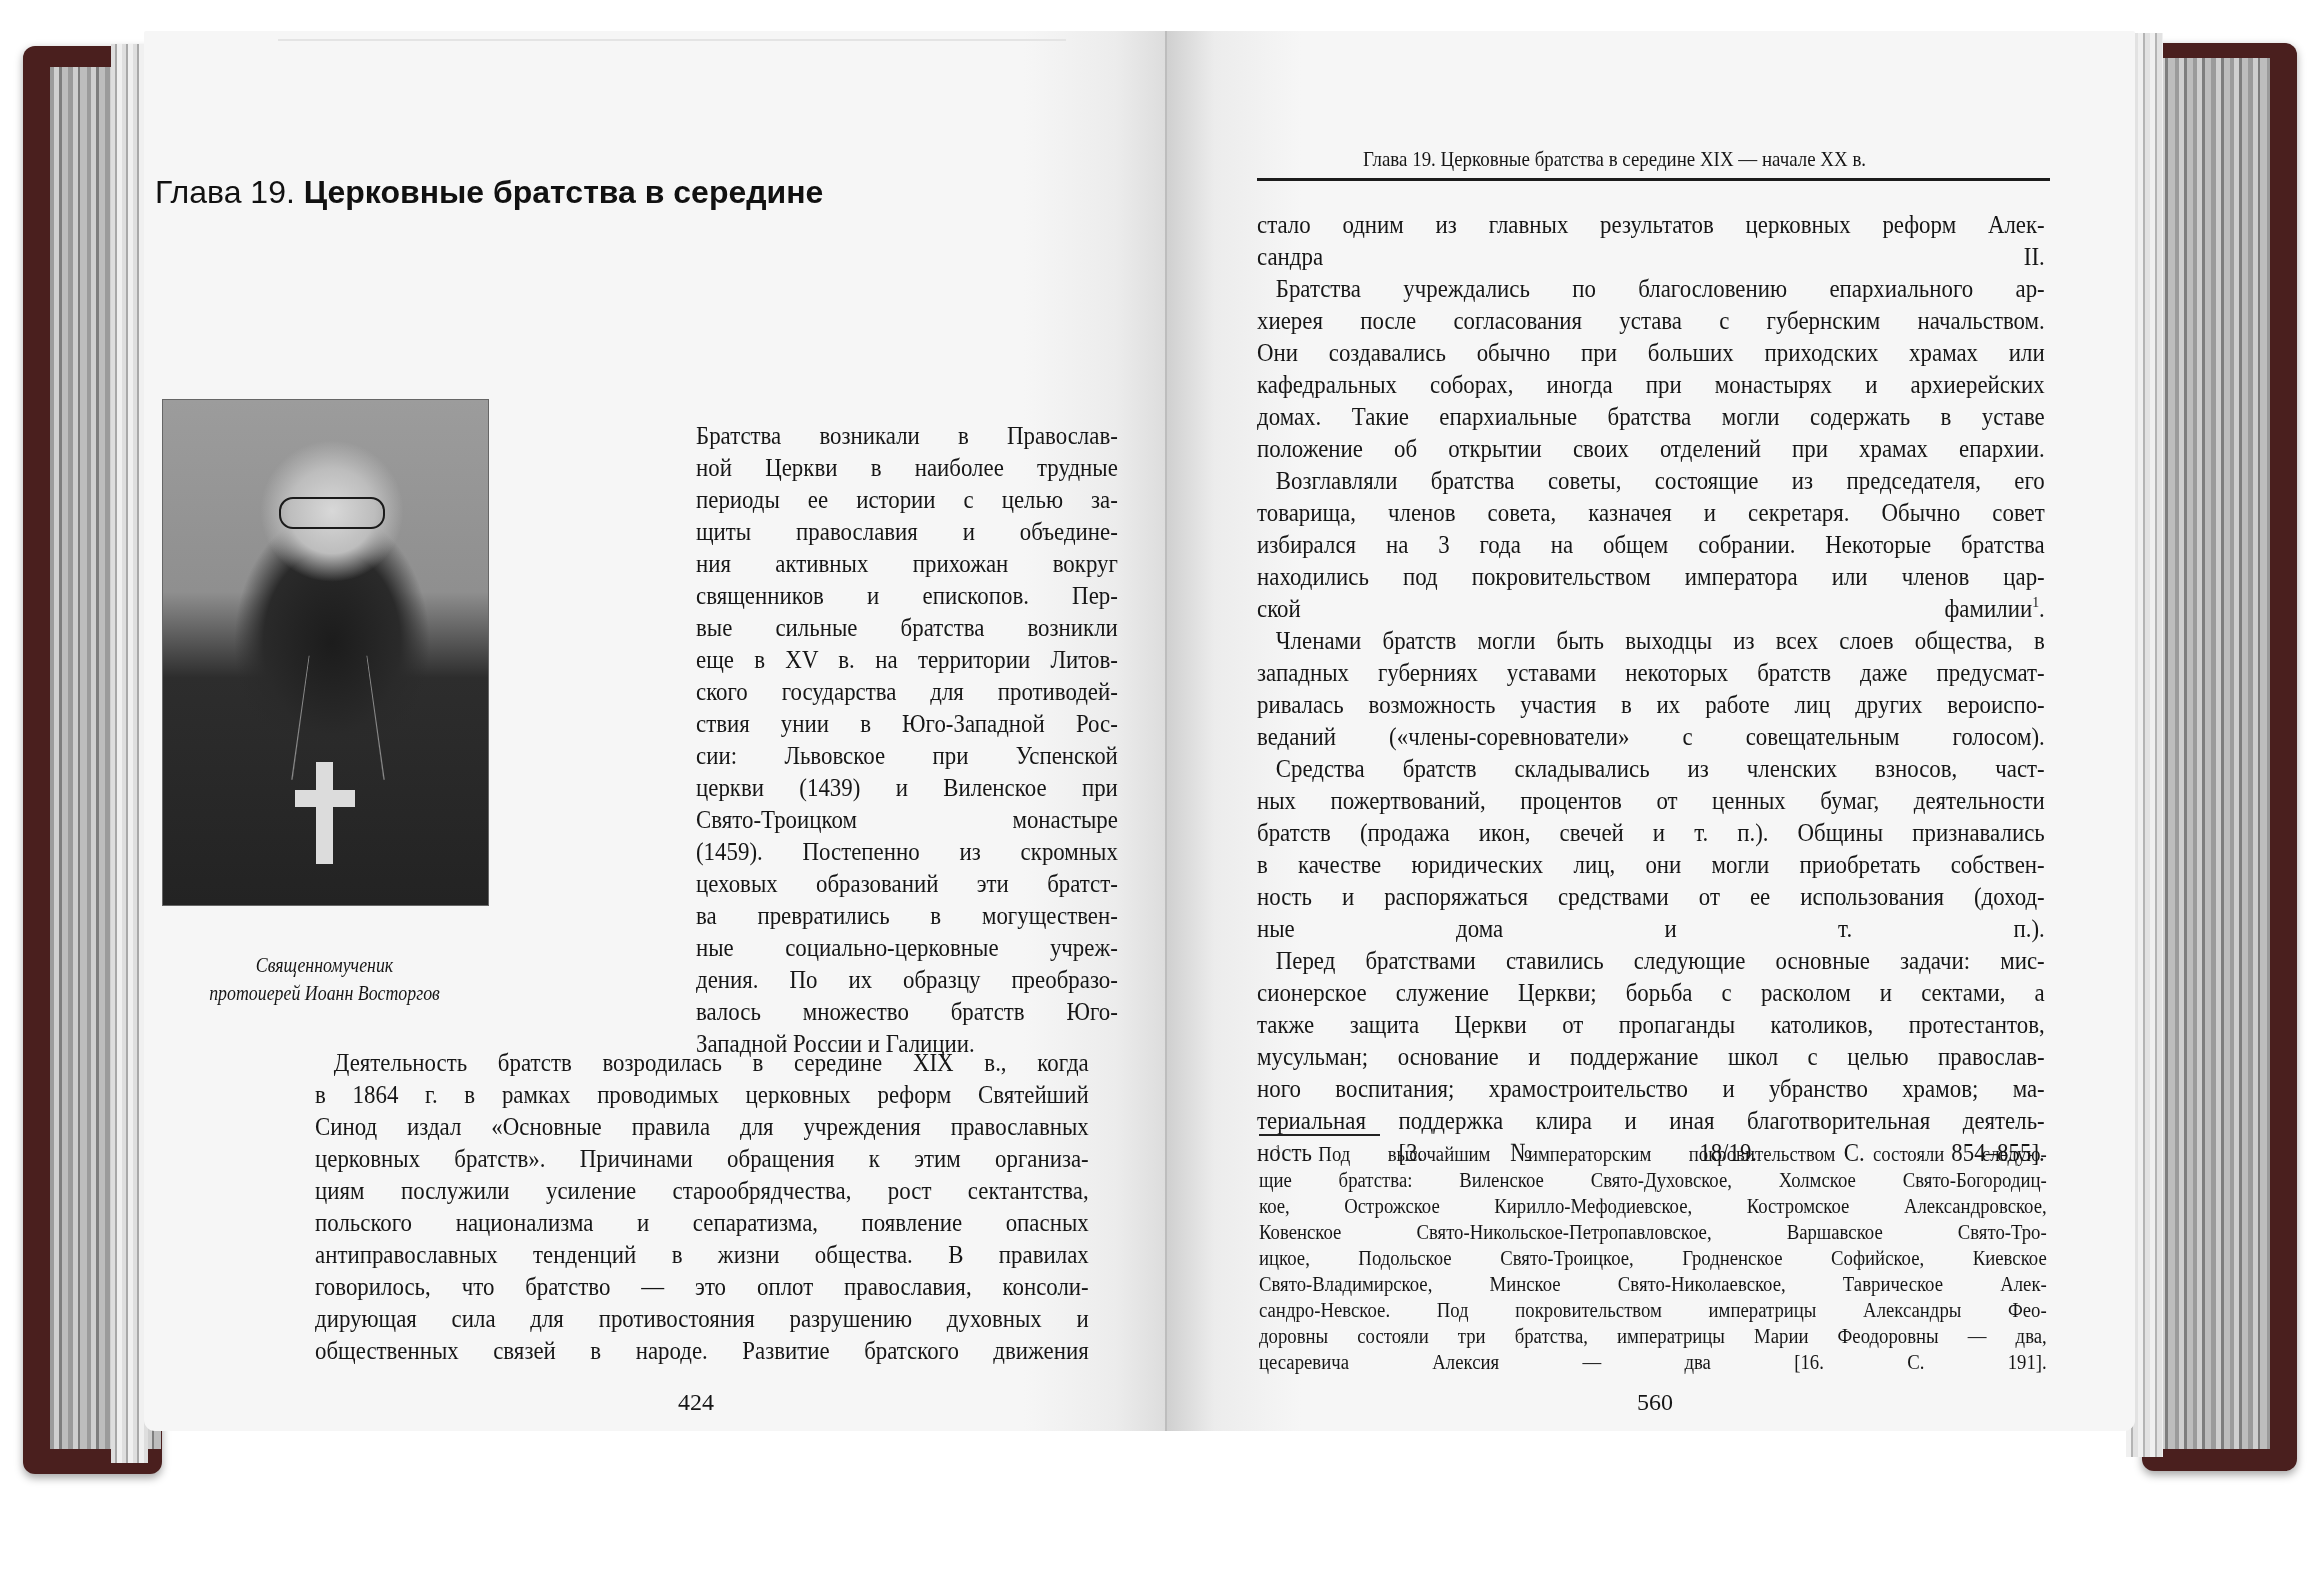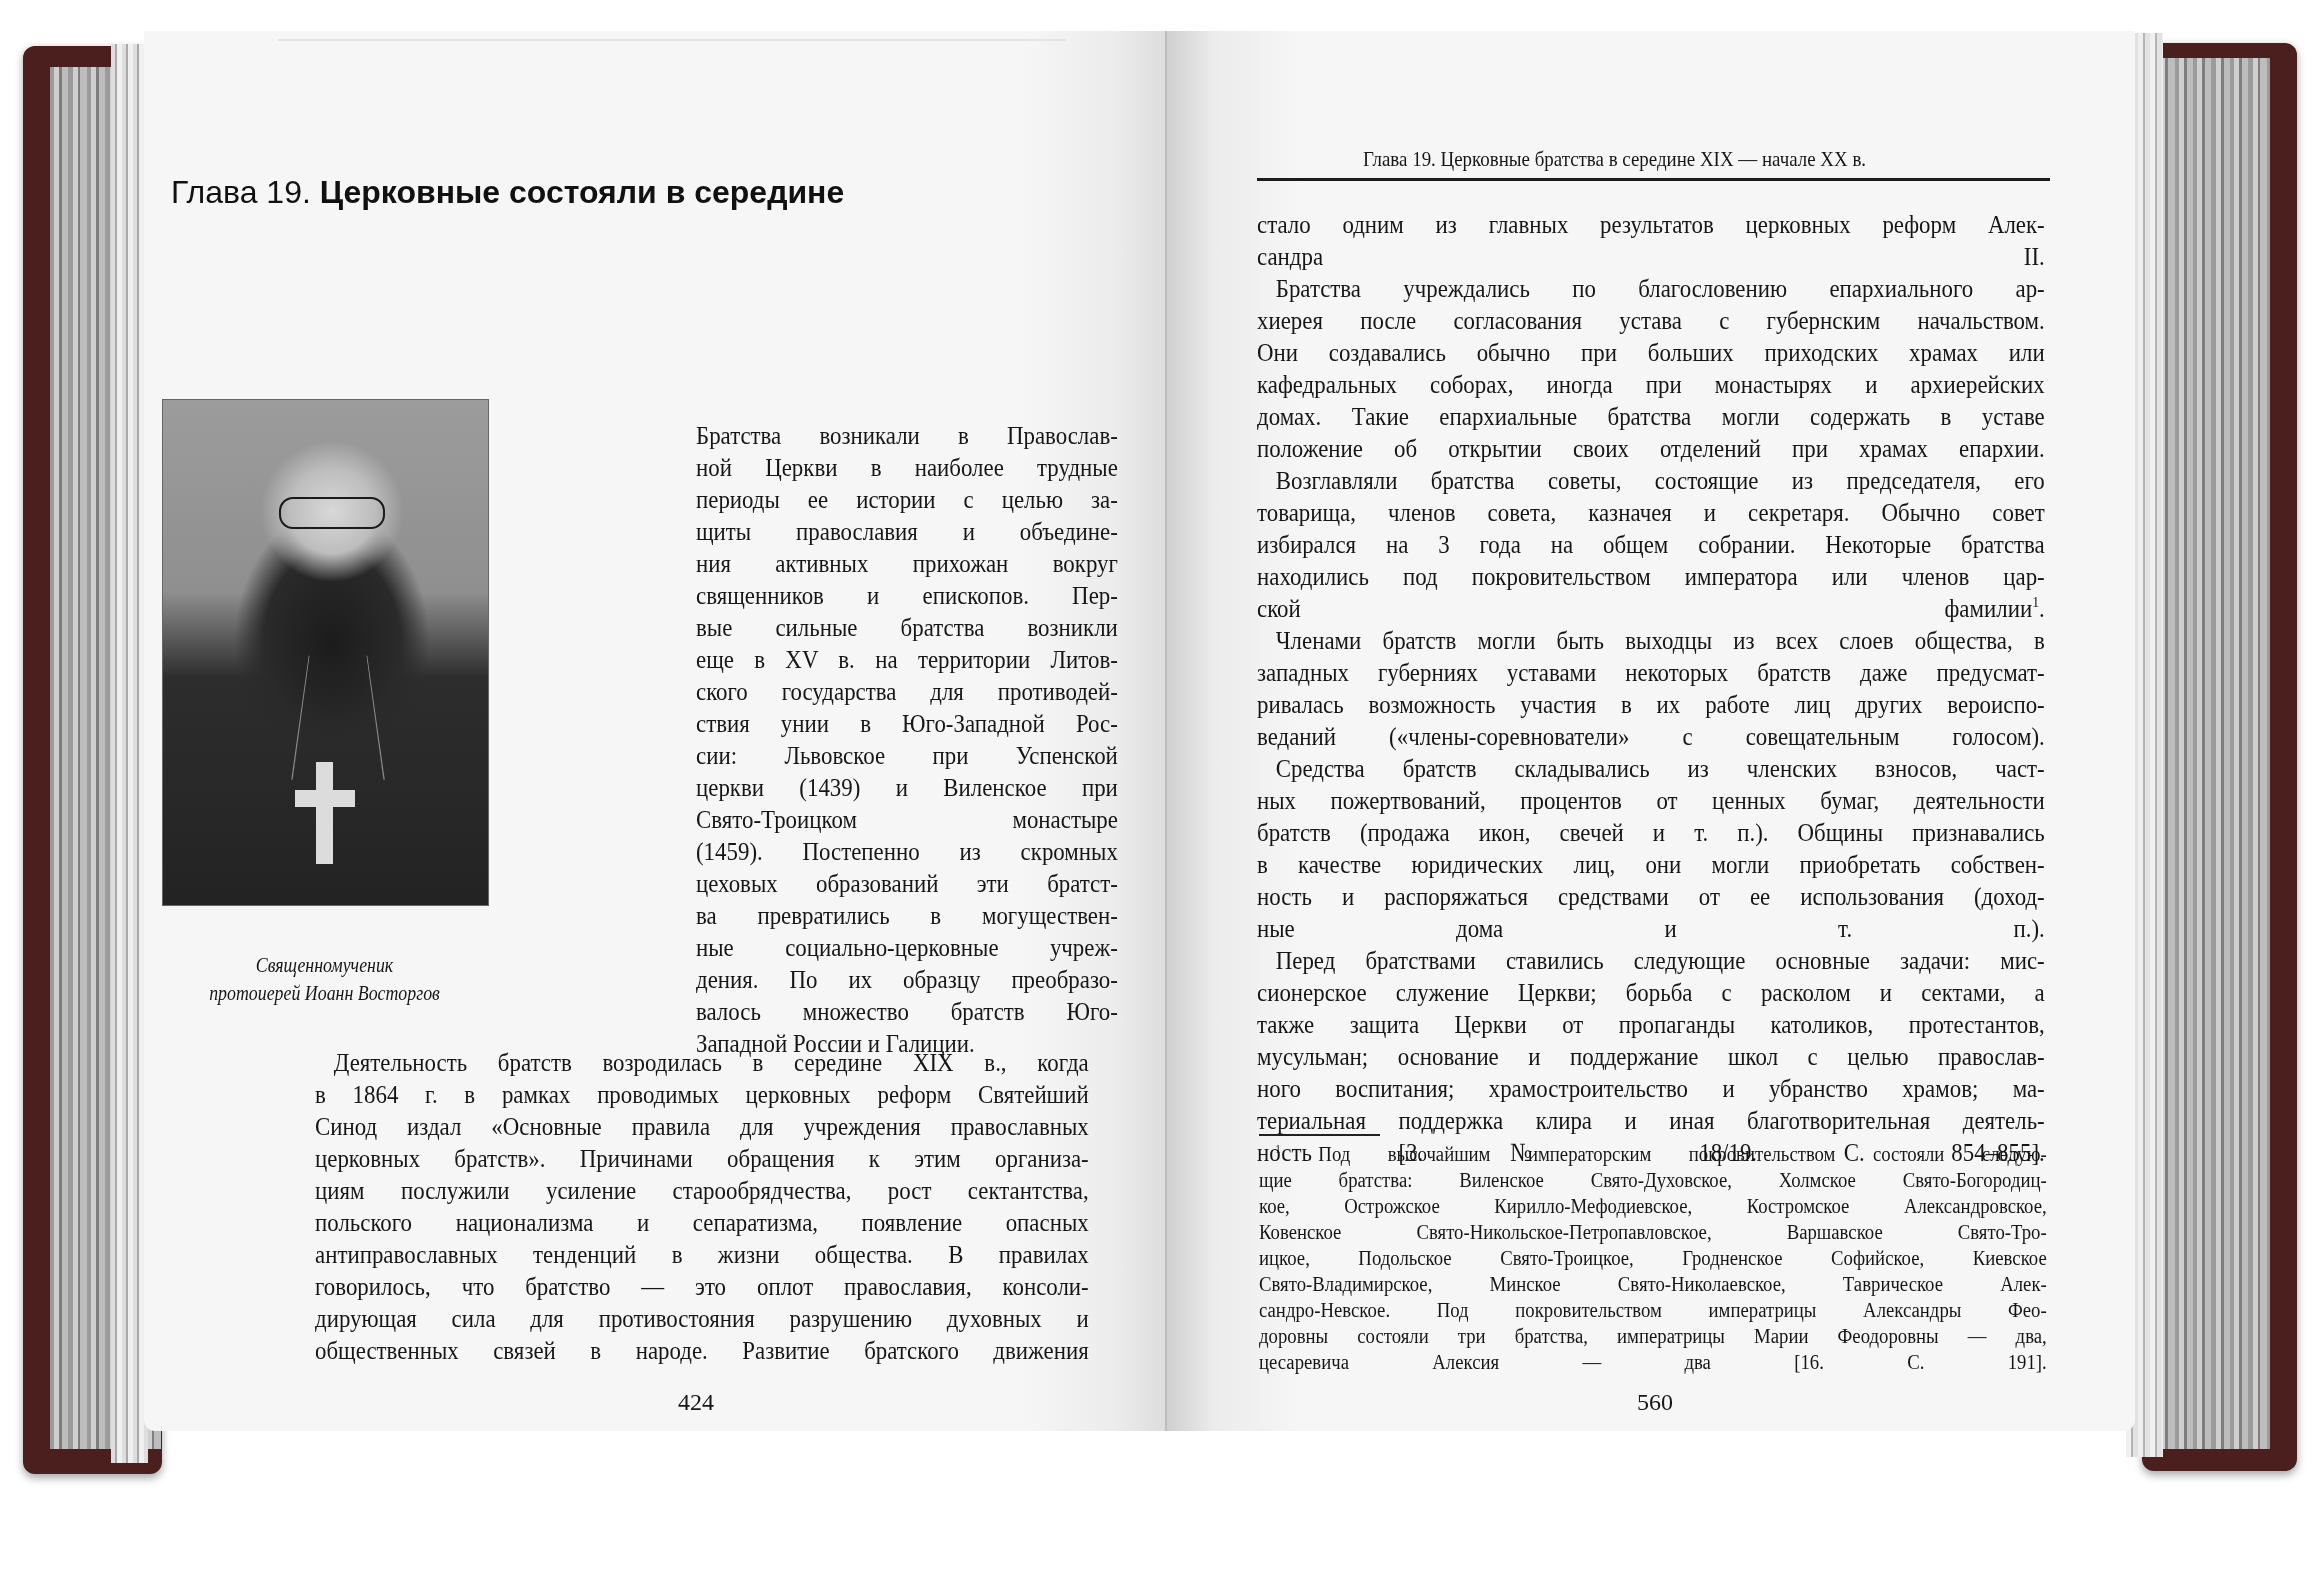--- a/index.html
+++ b/index.html
@@ -21,21 +21,21 @@
   .page { position:absolute; top:31px; height:1400px; background:#f5f5f5; }
   .page.left { left:144px; width:1023px; border-radius:1.9px 0 0 11px;
     background:linear-gradient(90deg,#f6f6f6 0%,#f6f6f6 86%,#ececec 95%,#dcdcdc 100%); }
   .page.right { left:1166px; width:969px; border-radius:0 1.9px 11px 0;
     background:linear-gradient(90deg,#cfcfcf 0%,#ececec 5%,#f6f6f6 14%,#f6f6f6 100%); }
   .spine-line { position:absolute; left:1165px; top:31px; width:1.9px; height:1400px; background:#bdbdbd; }
 
   
   .ghost-running { position:absolute; left:134px; top:8.3px; width:788px; height:1.9px; background:#e4e4e4; }
   .chapter-title { position:absolute; left:155px; top:162px; width:742px; font-family:"Liberation Sans", sans-serif; font-size:32px; line-height:61px; color:#111; }
-  .chapter-title .num { font-weight:normal;margin-left:16px; }
+  .chapter-title .num { font-weight:normal; }
   .chapter-title .bold { font-weight:bold; }
 
   .photo { position:absolute; left:162px; top:399px; width:325px; height:505px;
     background:radial-gradient(ellipse 22% 14% at 52% 22%, #d8d8d8 0%, #bdbdbd 60%, transparent 100%),
                radial-gradient(ellipse 30% 26% at 52% 48%, #1c1c1c 0%, #2a2a2a 70%, transparent 100%),
                linear-gradient(180deg, #9c9c9c 0%, #8f8f8f 38%, #2d2d2d 55%, #232323 100%);
     border:0.5px solid #666; }
   .photo .glasses { position:absolute; left:116px; top:97px; width:102px; height:28px; border:2.3px solid #1a1a1a; border-radius:14px; }
   .photo .chain { position:absolute; left:139px; top:241px; width:70px; height:125px; border-left:1.4px solid #8a8a8a; border-right:1.4px solid #8a8a8a; transform:perspective(93px) rotateX(20deg); }
   .photo .cross-v { position:absolute; left:153px; top:362px; width:16.7px; height:102px; background:#dcdcdc; }
@@ -74,21 +74,21 @@
 <div class="page left">
   <div class="ghost-running"></div>
 </div>
 
 <div class="page right"></div>
 <div class="spine-line"></div>
 
 <div class="chapter-title">
   <div>
     <span class="num">Глава 19.</span>
-    <span class="bold">Церковные состояли в середине</span>
+    <span class="bold">Церковные братства в середине</span>
   </div>
 </div>
 
 <div class="photo">
   <div class="glasses"></div>
   <div class="chain"></div>
   <div class="cross-v"></div>
   <div class="cross-h"></div>
 </div>
 <div class="caption">

